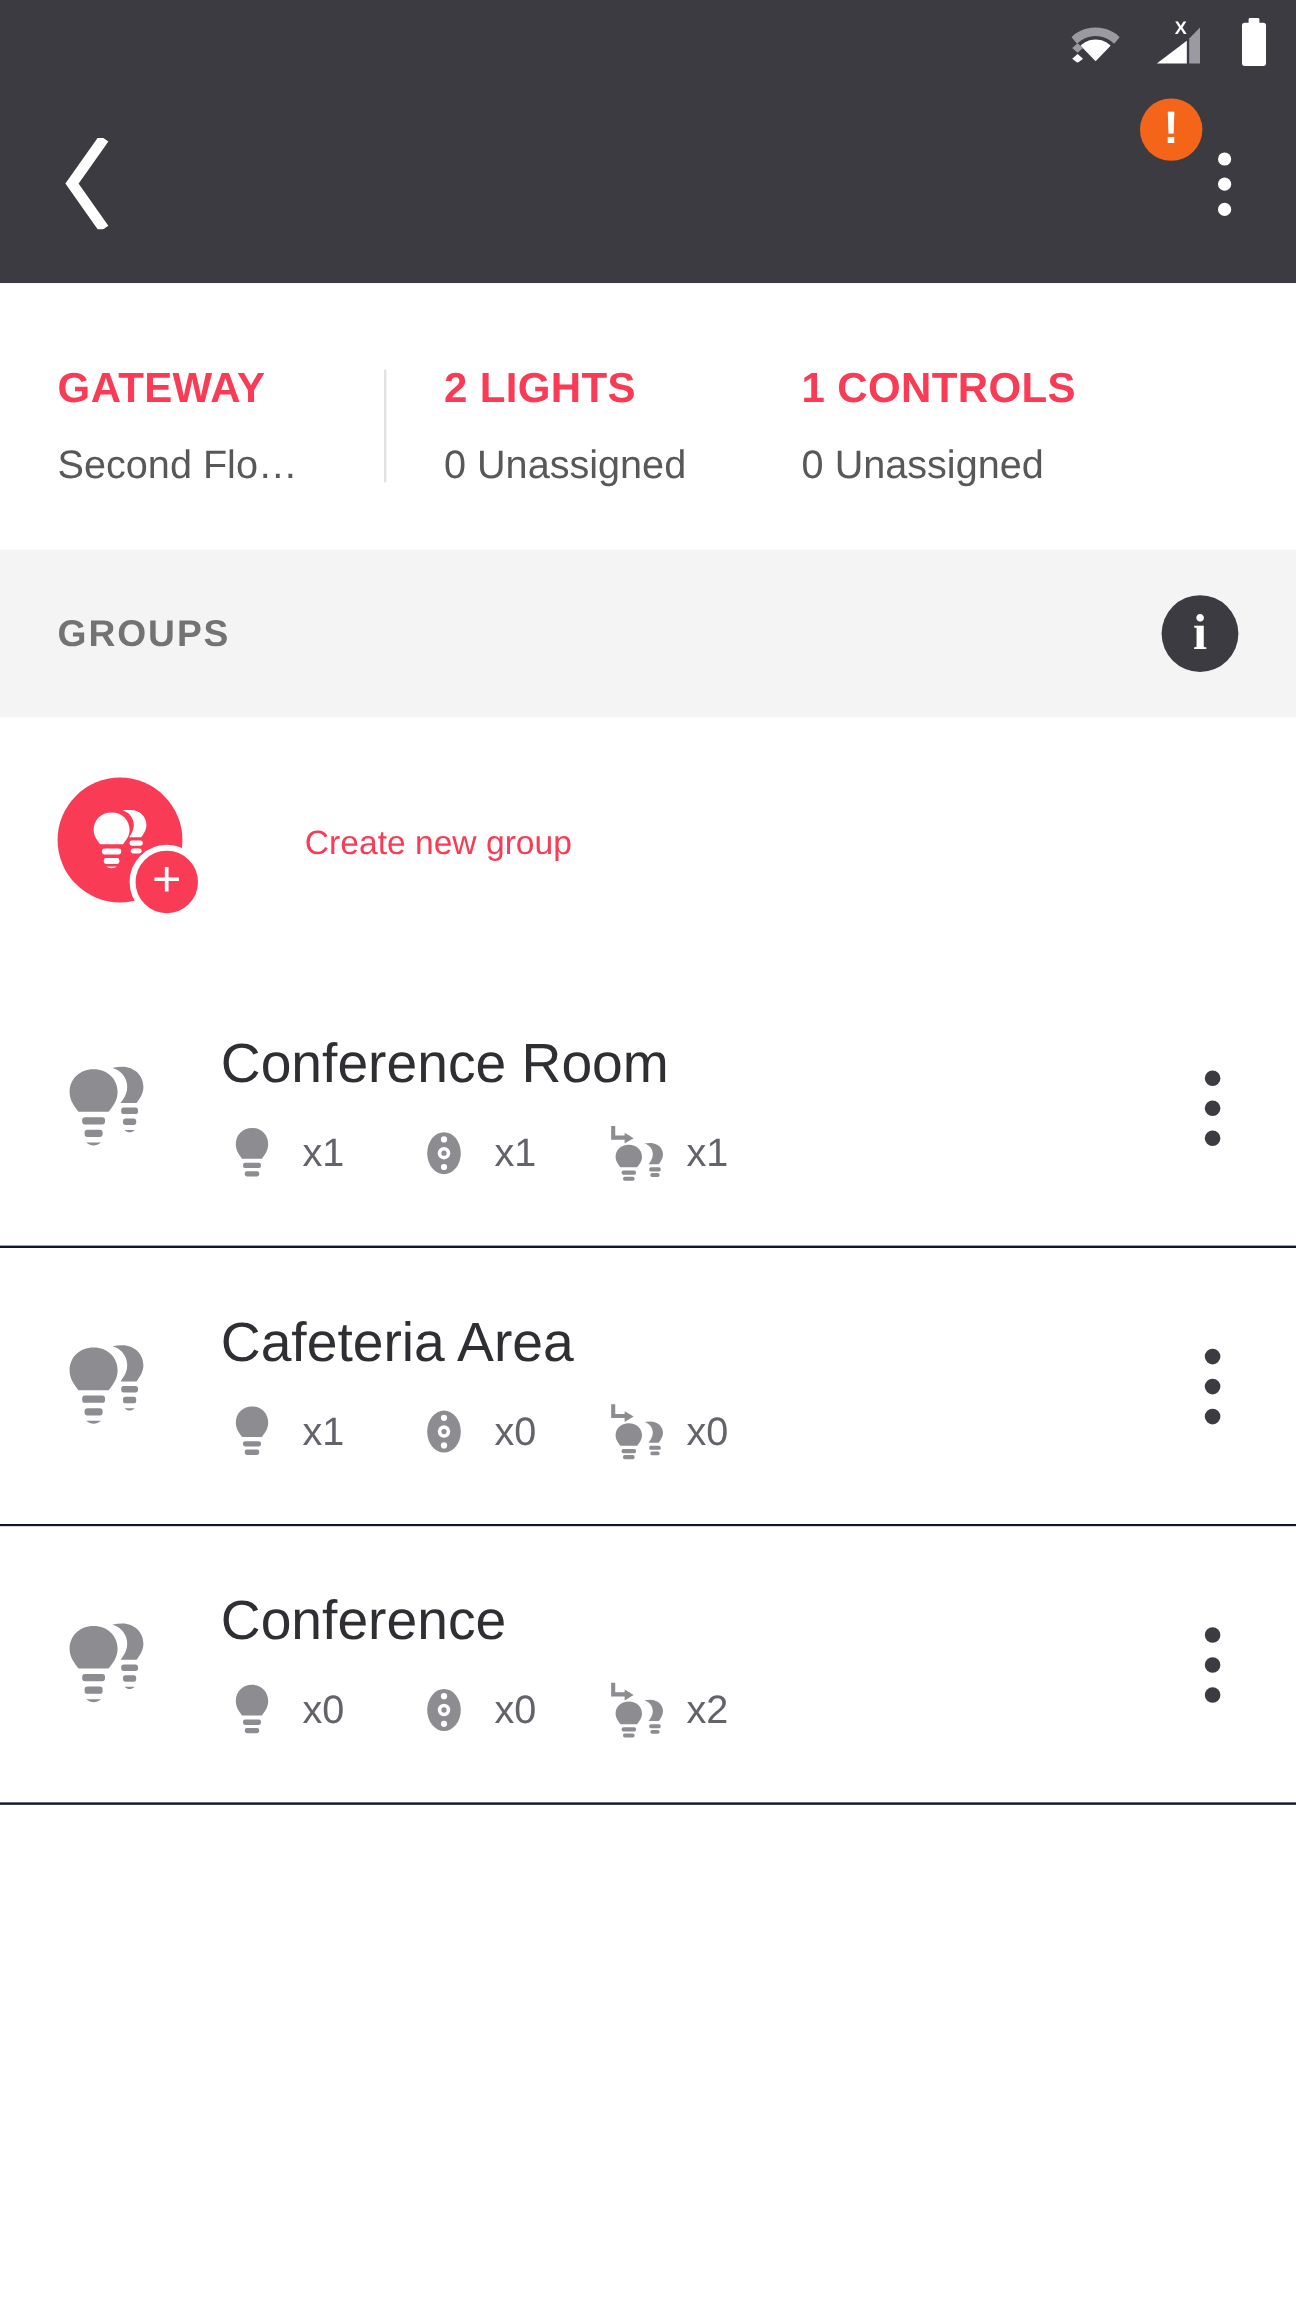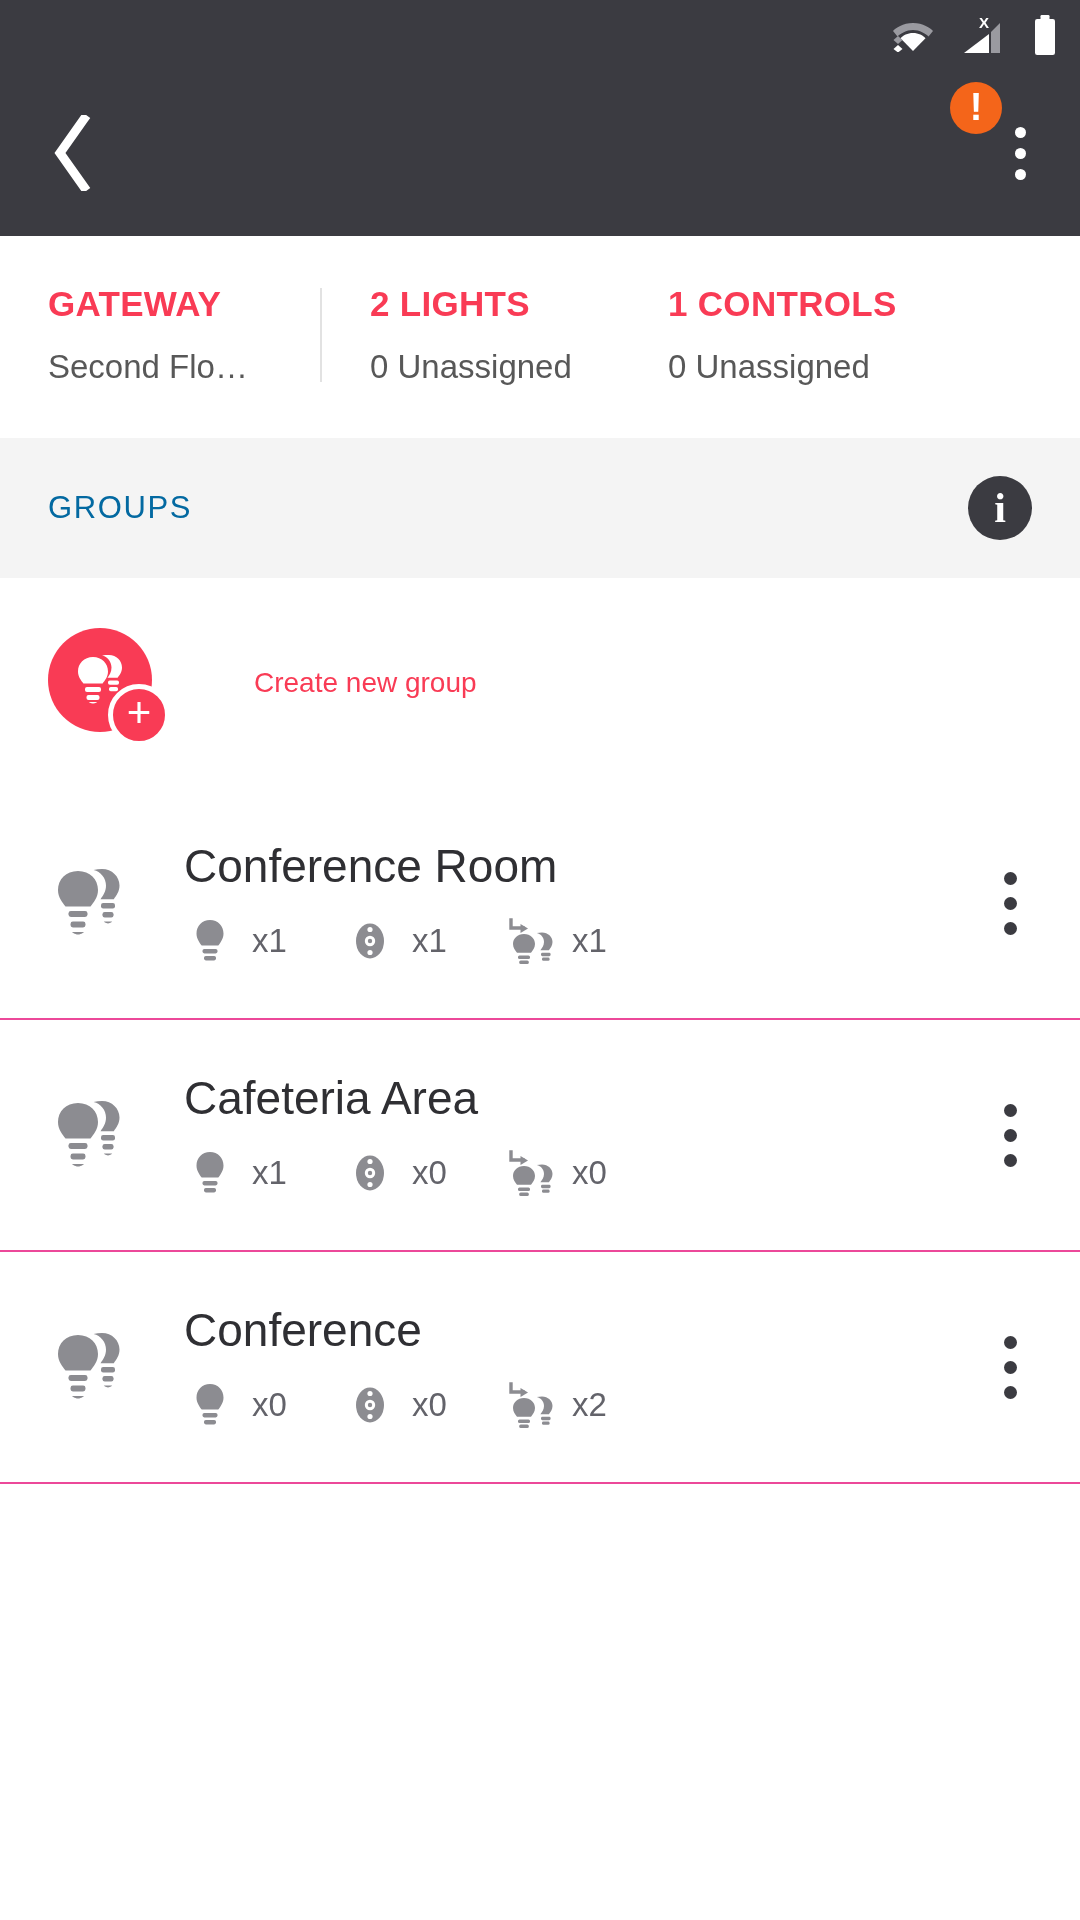--- a/index.html
+++ b/index.html
@@ -100,21 +100,21 @@
     height: 11px;
     border-radius: 50%;
     background: #ffffff;
   }
 
   
   .stats {
     display: flex;
     align-items: flex-start;
     background: #ffffff;
-    padding: 48px 0 52px 0;
+    padding: 68px 0 52px 0;
     position: relative;
   }
   .stat {
     box-sizing: border-box;
     padding-left: 48px;
   }
   .stat.s0 { width: 322px; position: relative; }
   .stat.s1 { width: 298px; }
   .stat.s2 { width: 460px; }
   .stat.s0::after {
@@ -145,23 +145,23 @@
   .section-header {
     height: 140px;
     background: #f4f4f4;
     display: flex;
     align-items: center;
     justify-content: space-between;
     padding: 0 48px;
     box-sizing: border-box;
   }
   .section-title {
-    color: #0369a1;
+    color: #737373;
     font-size: 31px;
-    font-weight: 400;
+    font-weight: 700;
     letter-spacing: 1.6px;
   }
   .info-icon {
     width: 64px;
     height: 64px;
     border-radius: 50%;
     background: #3b3b41;
     display: flex;
     align-items: center;
     justify-content: center;
@@ -226,21 +226,21 @@
     font-weight: 400;
     margin-left: 78px;
   }
 
   
   .group-row {
     height: 232px;
     display: flex;
     align-items: center;
     background: #ffffff;
-    border-bottom: 2px solid #ec4899;
+    border-bottom: 2px solid #0f172a;
     padding-left: 48px;
     padding-right: 22px;
     box-sizing: border-box;
     position: relative;
   }
   .group-leading {
     width: 120px;
     flex: 0 0 auto;
     display: flex;
     align-items: center;

